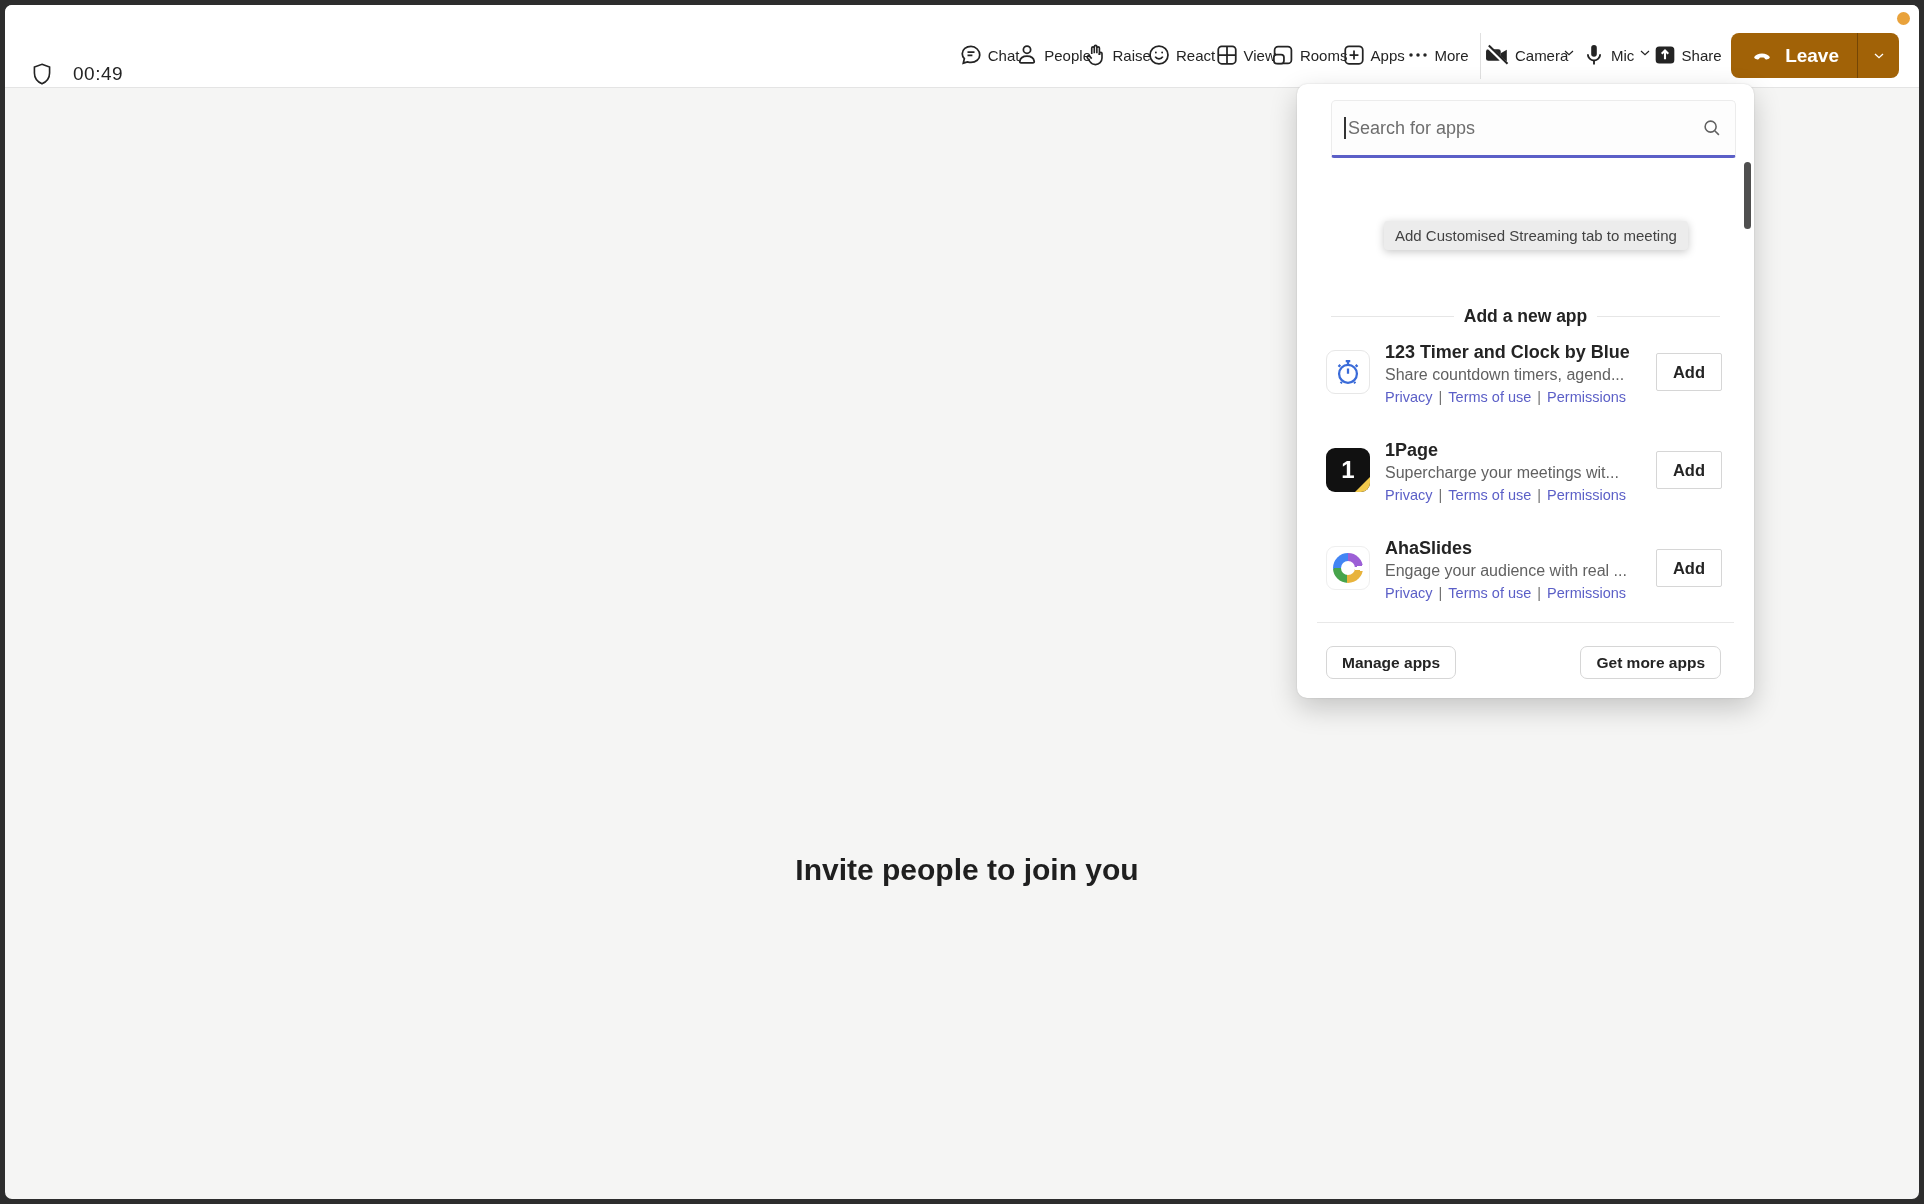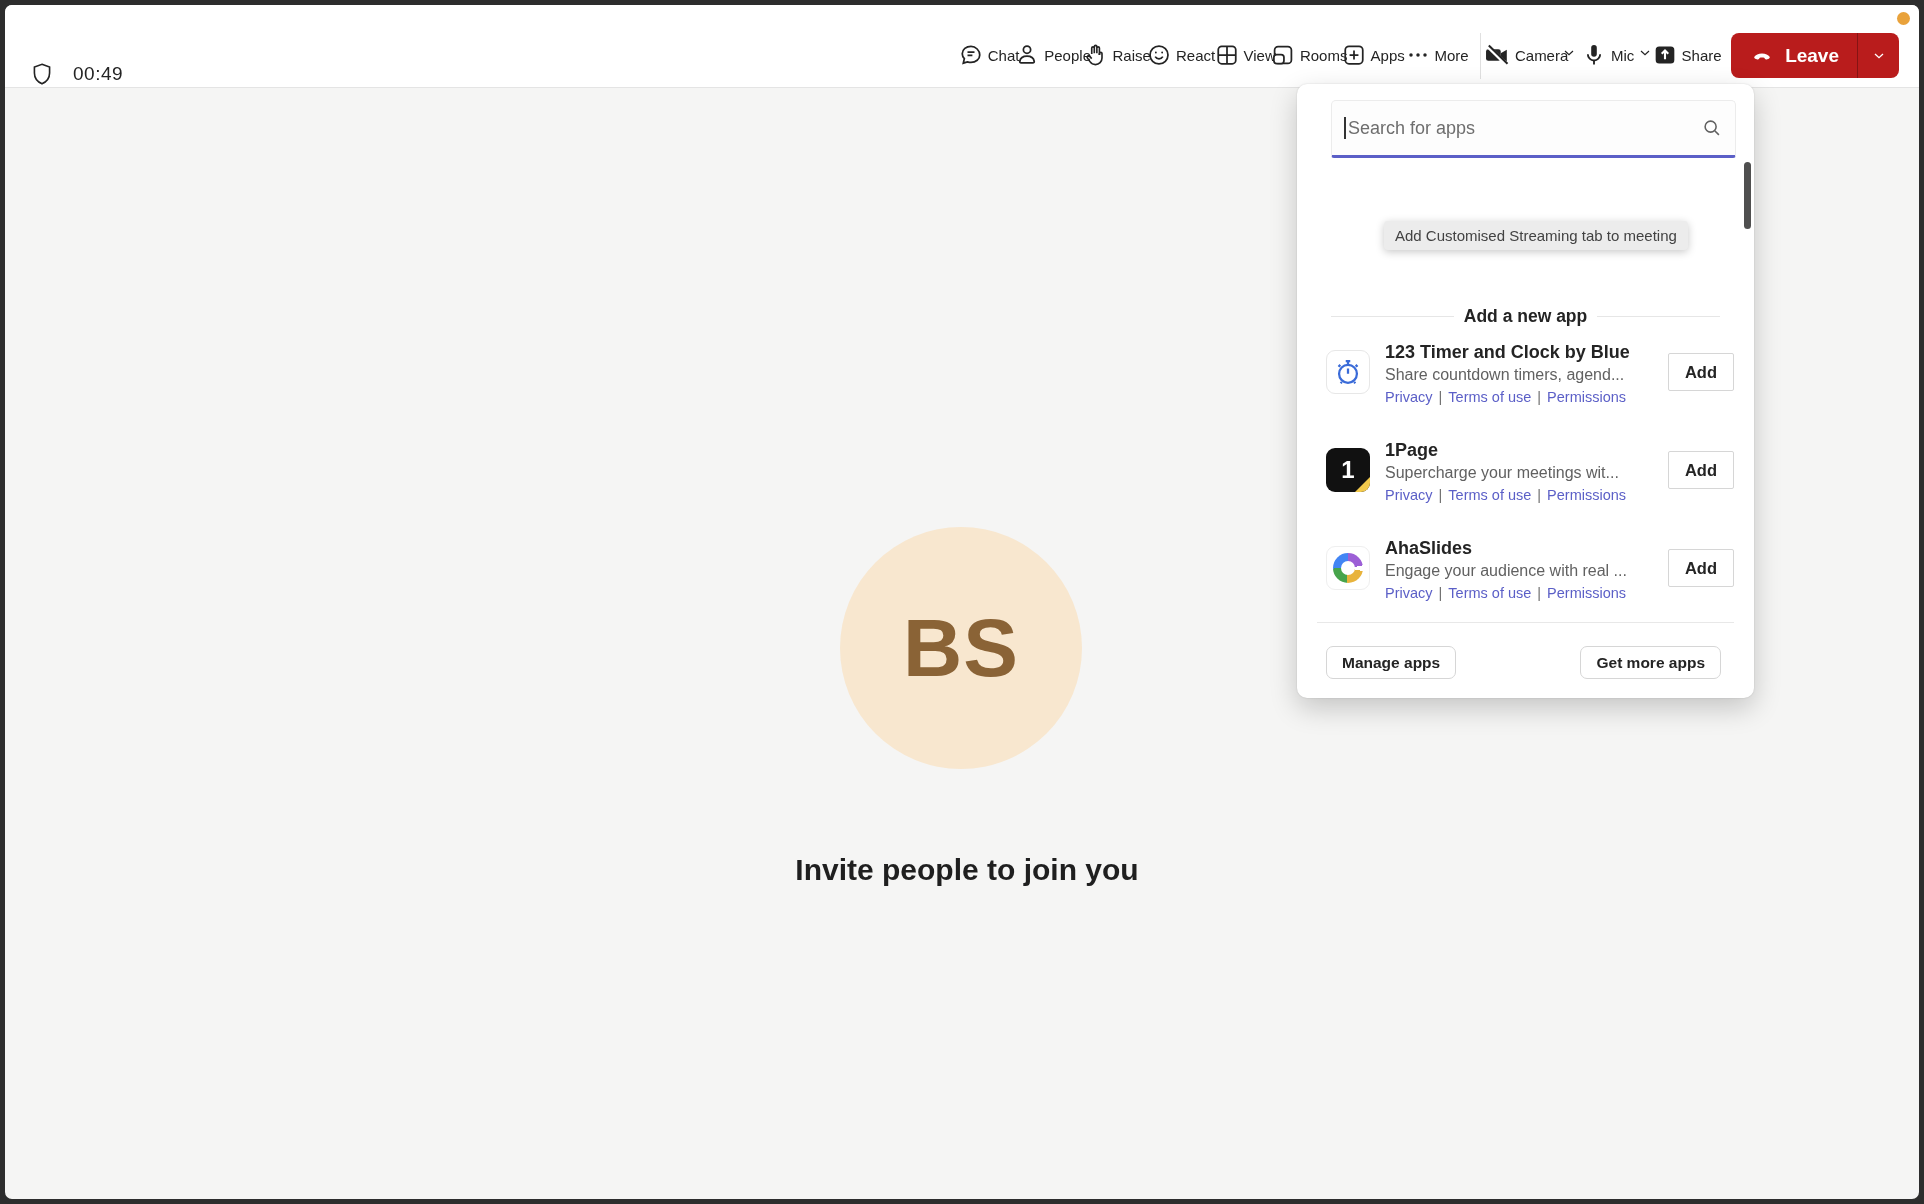--- a/index.html
+++ b/index.html
@@ -22,21 +22,21 @@
   .tb-btn .lbl { font-size:15px; color:#242424; white-space:nowrap; }
   .tb-btn.active::after { content:""; position:absolute; left:4px; right:4px; bottom:-7px;
             height:4px; border-radius:3px; background:#7377c9; }
 
   .tb-divider { width:1px; height:46px; background:#e0e0e0; margin:16px 12px 0 12px; }
 
   .tb-media { display:flex; align-items:flex-start; }
   .chev-btn { margin-top:26px; padding:2px; cursor:pointer; background:none; border:none; }
 
   .leave-btn { display:flex; height:45px; margin:16px 0 0 16px; border-radius:8px;
-               background:#b91c1c; color:#fff; overflow:hidden; cursor:pointer; }
+               background:#a16207; color:#fff; overflow:hidden; cursor:pointer; }
   .leave-main { display:flex; align-items:center; gap:10px; padding:0 18px;
                 font-weight:700; font-size:19px; }
   .leave-chev { width:42px; display:flex; align-items:center; justify-content:center;
                 border-left:1px solid rgba(0,0,0,.28); }
 
   .notif-dot { position:absolute; top:7px; right:9px; width:13px; height:13px;
                border-radius:50%; background:#e9a23b; z-index:40; }
 
   
   .avatar { position:absolute; left:835px; top:522px; width:242px; height:242px;
@@ -70,21 +70,21 @@
 
   .tooltip { position:absolute; left:87px; top:137px; background:#ececec; color:#424242;
              font-size:15px; padding:6px 11px; border-radius:4px; white-space:nowrap;
              box-shadow:0 2px 8px rgba(0,0,0,.22); z-index:6; }
 
   .section-hdr { position:absolute; left:34px; right:34px; top:222px;
                  display:flex; align-items:center; gap:10px; }
   .section-hdr .line { flex:1; height:1px; background:#e6e6e6; }
   .section-hdr .txt { font-size:17.5px; font-weight:700; color:#242424; white-space:nowrap; }
 
-  .app-row { position:absolute; left:29px; right:20px; display:flex; align-items:flex-start; }
+  .app-row { position:absolute; left:29px; right:32px; display:flex; align-items:flex-start; }
   .row-1 { top:258px; } .row-2 { top:356px; } .row-3 { top:454px; }
 
   .app-icon { width:44px; height:44px; border-radius:9px; flex:0 0 auto; margin-top:8px;
               display:flex; align-items:center; justify-content:center; position:relative;
               overflow:hidden; }
   .icon-timer { background:#fff; border:1px solid #e7e7e7; }
   .icon-1page { background:#111; }
   .icon-1page .one { color:#fff; font-size:24px; font-weight:700; }
   .icon-1page::after { content:""; position:absolute; right:0; bottom:0; width:0; height:0;
               border-style:solid; border-width:0 0 15px 15px;
@@ -278,23 +278,20 @@
         <button class="leave-chev" style="background:none;border:none;border-left:1px solid rgba(0,0,0,.28);cursor:pointer;">
           <svg width="20" height="16" viewBox="0 0 24 24" fill="none" stroke="#ffffff" stroke-width="2">
             <path d="M6 9l6 5.5L18 9"></path>
           </svg>
         </button>
       </div>
 
     </div>
   </header>
 
-  <div class="avatar">
-    <span>BS</span>
-  </div>
   <div class="invite">Invite people to join you</div>
 
   <div class="apps-panel">
 
     <div class="search-box">
       <span class="caret"></span>
       <span class="placeholder">Search for apps</span>
       <span>
         <svg width="22" height="22" viewBox="0 0 24 24" fill="none" stroke="#616161" stroke-width="1.7">
           <circle cx="10.5" cy="10.5" r="6"></circle>

